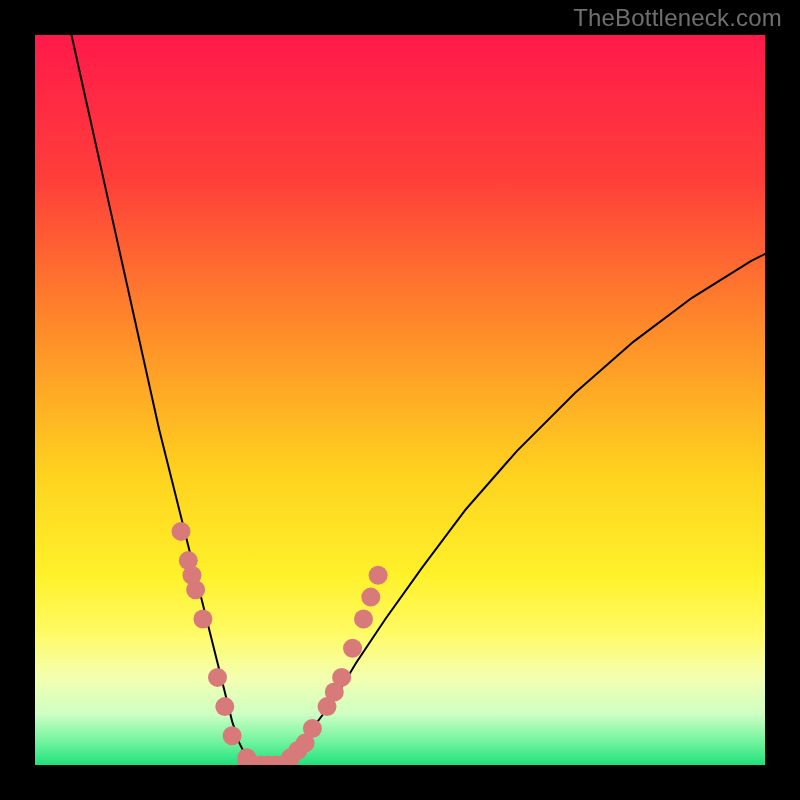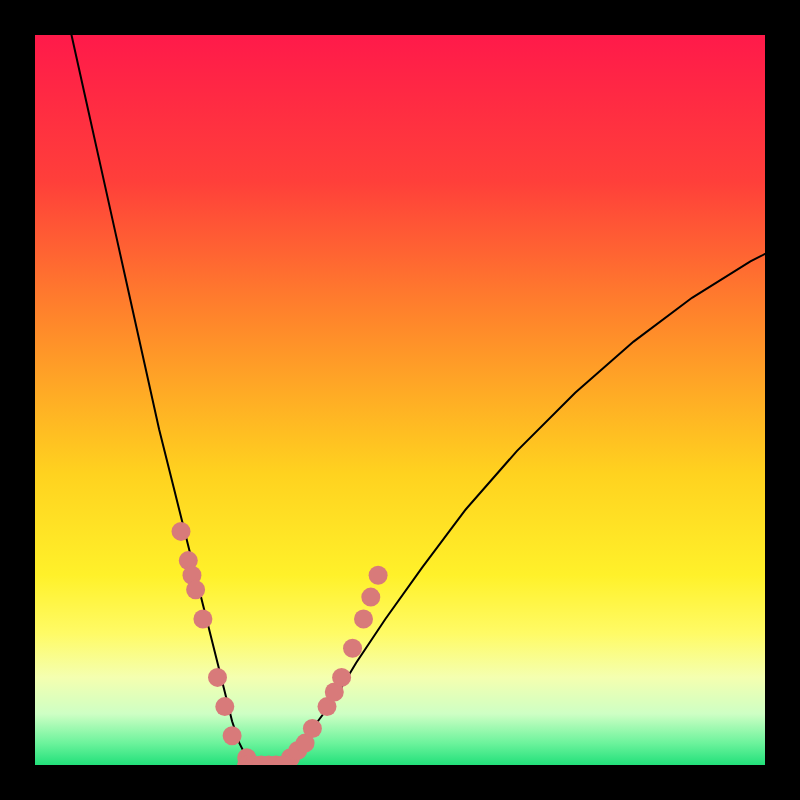--- a/index.html
+++ b/index.html
@@ -33,20 +33,21 @@
     top: 35px;
     width: 730px;
     height: 730px;
     display: block;
   }
 </style>
 </head>
 <body>
 
 <div class="frame">
+  <div class="watermark">TheBottleneck.com</div>
 
   <svg class="plot" viewBox="0 0 100 100" preserveAspectRatio="none">
     <defs>
       <linearGradient id="bg-grad" x1="0" y1="0" x2="0" y2="1">
       <stop offset="0%" stop-color="#ff1a4a"></stop>
           <stop offset="20%" stop-color="#ff3f3a"></stop>
           <stop offset="40%" stop-color="#ff8a2a"></stop>
           <stop offset="60%" stop-color="#ffd21f"></stop>
           <stop offset="74%" stop-color="#fff12a"></stop>
           <stop offset="82%" stop-color="#fffb66"></stop>

